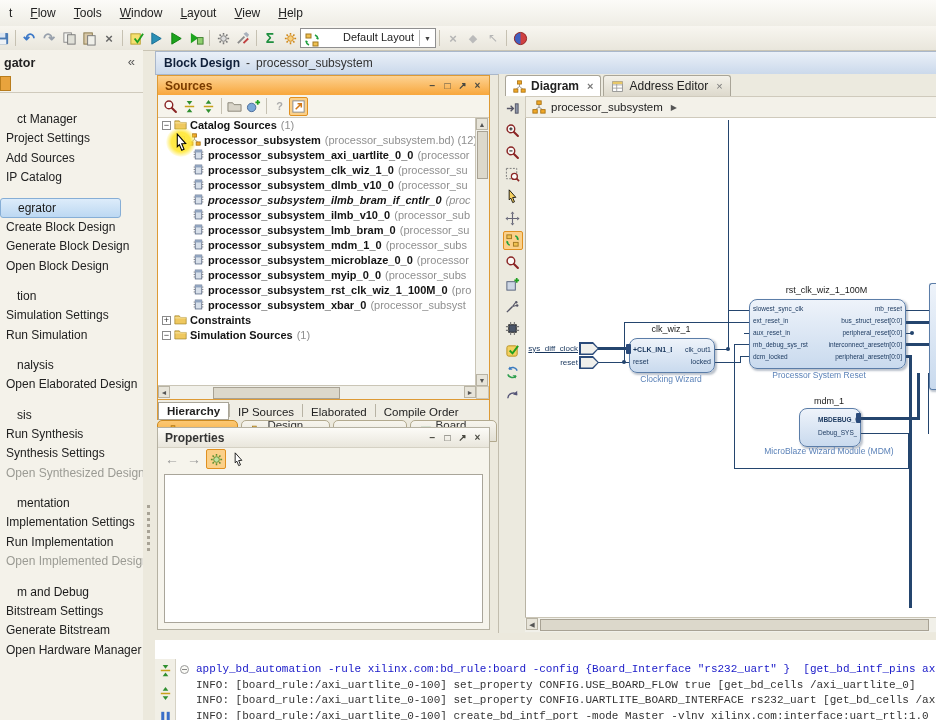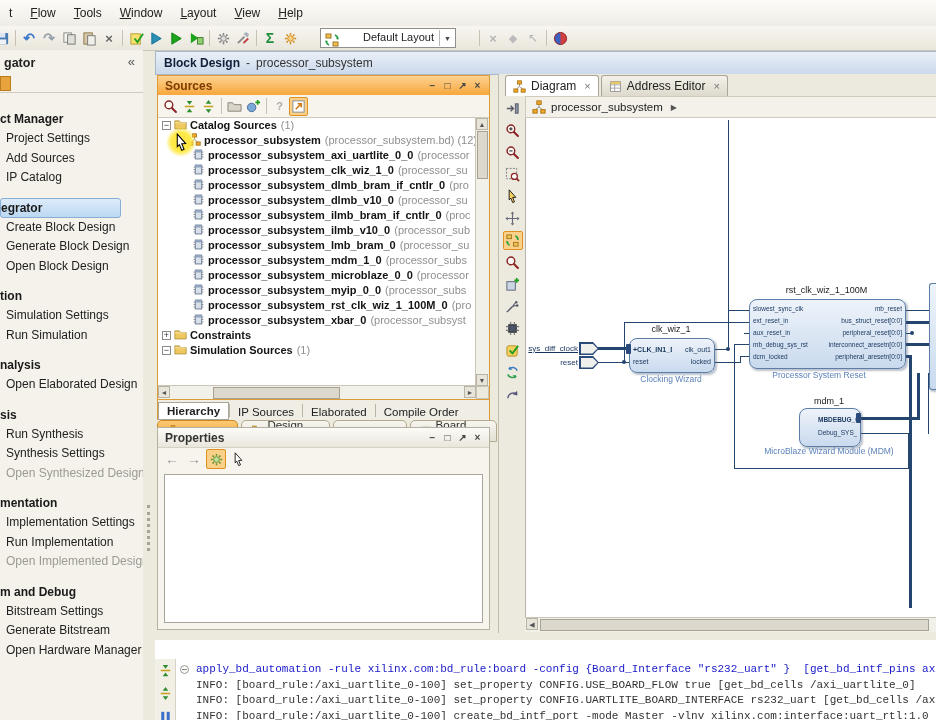--- a/index.html
+++ b/index.html
@@ -10,33 +10,33 @@
   #menubar{left:0;top:0;width:936px;height:26px;background:linear-gradient(#fcfbf8,#efede5);
            border-bottom:1px solid #d6d1c2;display:flex;align-items:center;position:absolute}
   .menu-item{font-size:12px;padding:4px 9px;white-space:nowrap;cursor:default}
   .menu-item u{text-decoration:underline}
   #toolbar{left:0;top:26px;width:936px;height:24px;background:linear-gradient(#f8f6f0,#e9e6dc);
            border-bottom:1px solid #c9c4b4;display:flex;align-items:center;position:absolute}
   .tbi{width:20px;height:20px;display:flex;align-items:center;justify-content:center;flex:0 0 auto}
   .tbi svg{width:15px;height:15px}
   .tbsep{width:1px;height:16px;background:#c6c1b2;margin:0 3px;flex:0 0 auto}
   #tb-combo{width:134px;height:18px;background:#fff;border:1px solid #8f8f8f;display:flex;
-            align-items:center;margin:0 20px;font-size:11px}
+            align-items:center;margin:0 0;font-size:11px}
   #tb-combo .ci{width:16px;height:13px;margin:0 3px}
   #tb-combo .cl{flex:1;white-space:nowrap;overflow:hidden}
   #tb-combo .ca{width:15px;height:16px;border-left:1px solid #bbb;display:flex;align-items:center;
                 justify-content:center;font-size:7px;color:#444}
   
   #sidebar{left:0;top:50px;width:143px;height:670px;background:#f4f2ea;position:absolute;overflow:hidden}
   #fn-title{position:absolute;left:4px;top:6px;font-size:12.5px;font-weight:bold;color:#222}
   #fn-collapse{position:absolute;right:8px;top:4px;font-size:13px;color:#555}
   #fn-minitool{position:absolute;left:0;top:26px;width:9px;height:13px;background:#e8a33d;border:1px solid #b97d1d}
   #fn-sep{position:absolute;left:0;top:42px;width:143px;height:1px;background:#cfcabc}
   #fn-sections{position:absolute;left:0;top:43px;right:0;bottom:0;padding-top:14px}
-  .fn-h{font-weight:bold;font-size:12px;color:#1a1a1a;padding-left:0;height:20px;line-height:20px;
+  .fn-h{font-weight:normal;font-size:12px;color:#1a1a1a;padding-left:17px;height:20px;line-height:20px;
         margin-top:10px;white-space:nowrap}
   .fn-h.first{margin-top:2px}
   .fn-h.sel{background:linear-gradient(#ddecfa,#bcd8f2);border:1px solid #86aed6;border-radius:3px;
             margin-right:22px;height:18px;line-height:18px}
   .fn-i{font-size:12px;color:#222;padding-left:6px;height:19.5px;line-height:19.5px;white-space:nowrap}
   .fn-i.dis{color:#9b9b94}
   #splitter-dots{position:absolute;left:147px;top:505px;height:46px;width:0;
                  border-left:3px dotted #a8a396}
   
   #bd-bar{left:155px;top:51px;width:781px;height:22px;position:absolute;
@@ -95,21 +95,21 @@
   #prop-header{background:linear-gradient(#fcfbf7,#e9e6dc);color:#333;padding-left:7px;border-bottom:1px solid #d5d1c4}
   #prop-toolbar{height:22px;display:flex;align-items:center;padding-left:4px;gap:2px}
   #prop-body{position:absolute;left:6px;right:6px;top:46px;bottom:6px;background:#fff;border:1px solid #a9a59a}
   
   #diagram-panel{left:498px;top:74px;width:438px;height:559px;position:absolute;background:#eceadf;
                  border-left:1px solid #c2bdae}
   #dg-tabs{position:absolute;left:6px;top:1px;height:21px;display:flex;gap:2px;align-items:flex-end}
   .dtab{display:flex;align-items:center;gap:5px;font-size:12px;height:20px;padding:0 7px;
         border:1px solid #a9a598;border-bottom:none;border-radius:3px 3px 0 0;
         background:linear-gradient(#f3f1e9,#ddd9cc);color:#222}
-  .dtab.active{background:#fff;font-weight:normal}
+  .dtab.active{background:#fff;font-weight:bold}
   .dtab .dx{color:#777;font-size:11px;margin-left:3px}
   .dtab .di{width:13px;height:13px}
   .dtab .di svg{width:13px;height:13px}
   #dg-bread{position:absolute;left:26px;top:22px;right:0;height:22px;background:#f3f1e9;
             border:1px solid #cfcabc;display:flex;align-items:center;font-size:11.5px;box-sizing:border-box}
   #dg-bread .bi{width:14px;height:14px;margin:0 5px 0 6px}
   #dg-bread .arr{font-size:8px;color:#555;margin-left:8px}
   #dg-tools{position:absolute;left:1px;top:22px;width:25px;display:flex;flex-direction:column;
             align-items:center;padding-top:3px;gap:3px}
   .vti{width:20px;height:19px;display:flex;align-items:center;justify-content:center}
@@ -384,27 +384,22 @@
           </svg></span><span class="nm">processor_subsystem_axi_uartlite_0_0</span><span class="sfx">(processor</span></div>
       <div class="trow" style="padding-left: 34px;"><span class="ticon"><svg viewBox="0 0 16 16">
             <path d="M2 5h2M2 8h2M2 11h2M12 5h2M12 8h2M12 11h2" stroke="#777"></path>
             <rect x="4" y="2.5" width="8" height="11" fill="#d8e0ea" stroke="#5a6a85"></rect>
             <rect x="4" y="2.5" width="8" height="3" fill="#90a4c0"></rect>
           </svg></span><span class="nm">processor_subsystem_clk_wiz_1_0</span><span class="sfx">(processor_su</span></div>
       <div class="trow" style="padding-left: 34px;"><span class="ticon"><svg viewBox="0 0 16 16">
             <path d="M2 5h2M2 8h2M2 11h2M12 5h2M12 8h2M12 11h2" stroke="#777"></path>
             <rect x="4" y="2.5" width="8" height="11" fill="#d8e0ea" stroke="#5a6a85"></rect>
             <rect x="4" y="2.5" width="8" height="3" fill="#90a4c0"></rect>
-          </svg></span><span class="nm">processor_subsystem_dlmb_bram_if_cntlr_0</span><span class="sfx">(pro</span></div>
-      <div class="trow" style="padding-left: 34px;"><span class="ticon"><svg viewBox="0 0 16 16">
-            <path d="M2 5h2M2 8h2M2 11h2M12 5h2M12 8h2M12 11h2" stroke="#777"></path>
-            <rect x="4" y="2.5" width="8" height="11" fill="#d8e0ea" stroke="#5a6a85"></rect>
-            <rect x="4" y="2.5" width="8" height="3" fill="#90a4c0"></rect>
           </svg></span><span class="nm">processor_subsystem_dlmb_v10_0</span><span class="sfx">(processor_su</span></div>
-      <div class="trow" style="padding-left: 34px;"><span class="ticon"><svg viewBox="0 0 16 16">
+      <div class="trow" style="padding-left: 34px; font-style: italic;"><span class="ticon"><svg viewBox="0 0 16 16">
             <path d="M2 5h2M2 8h2M2 11h2M12 5h2M12 8h2M12 11h2" stroke="#777"></path>
             <rect x="4" y="2.5" width="8" height="11" fill="#d8e0ea" stroke="#5a6a85"></rect>
             <rect x="4" y="2.5" width="8" height="3" fill="#90a4c0"></rect>
           </svg></span><span class="nm">processor_subsystem_ilmb_bram_if_cntlr_0</span><span class="sfx">(proc</span></div>
       <div class="trow" style="padding-left: 34px;"><span class="ticon"><svg viewBox="0 0 16 16">
             <path d="M2 5h2M2 8h2M2 11h2M12 5h2M12 8h2M12 11h2" stroke="#777"></path>
             <rect x="4" y="2.5" width="8" height="11" fill="#d8e0ea" stroke="#5a6a85"></rect>
             <rect x="4" y="2.5" width="8" height="3" fill="#90a4c0"></rect>
           </svg></span><span class="nm">processor_subsystem_ilmb_v10_0</span><span class="sfx">(processor_sub</span></div>
       <div class="trow" style="padding-left: 34px;"><span class="ticon"><svg viewBox="0 0 16 16">

